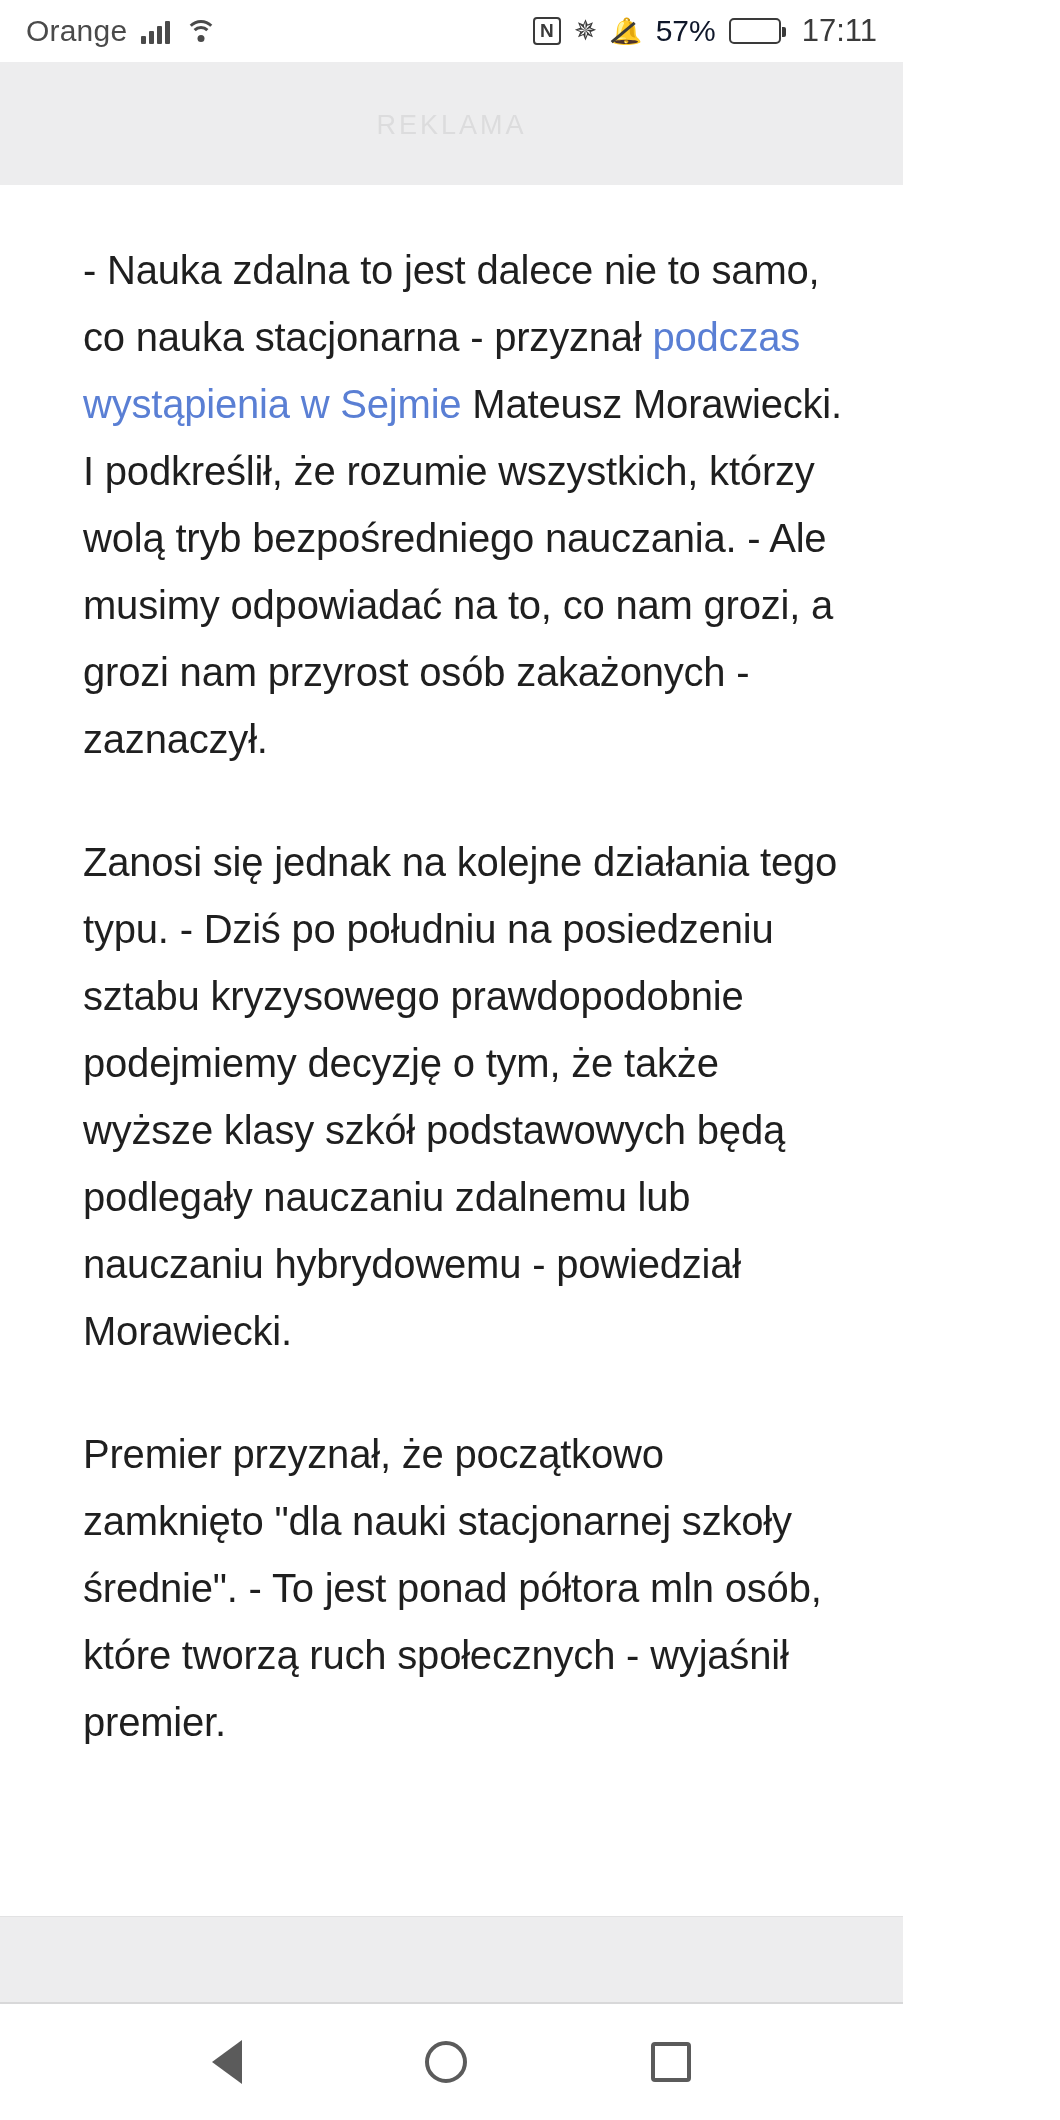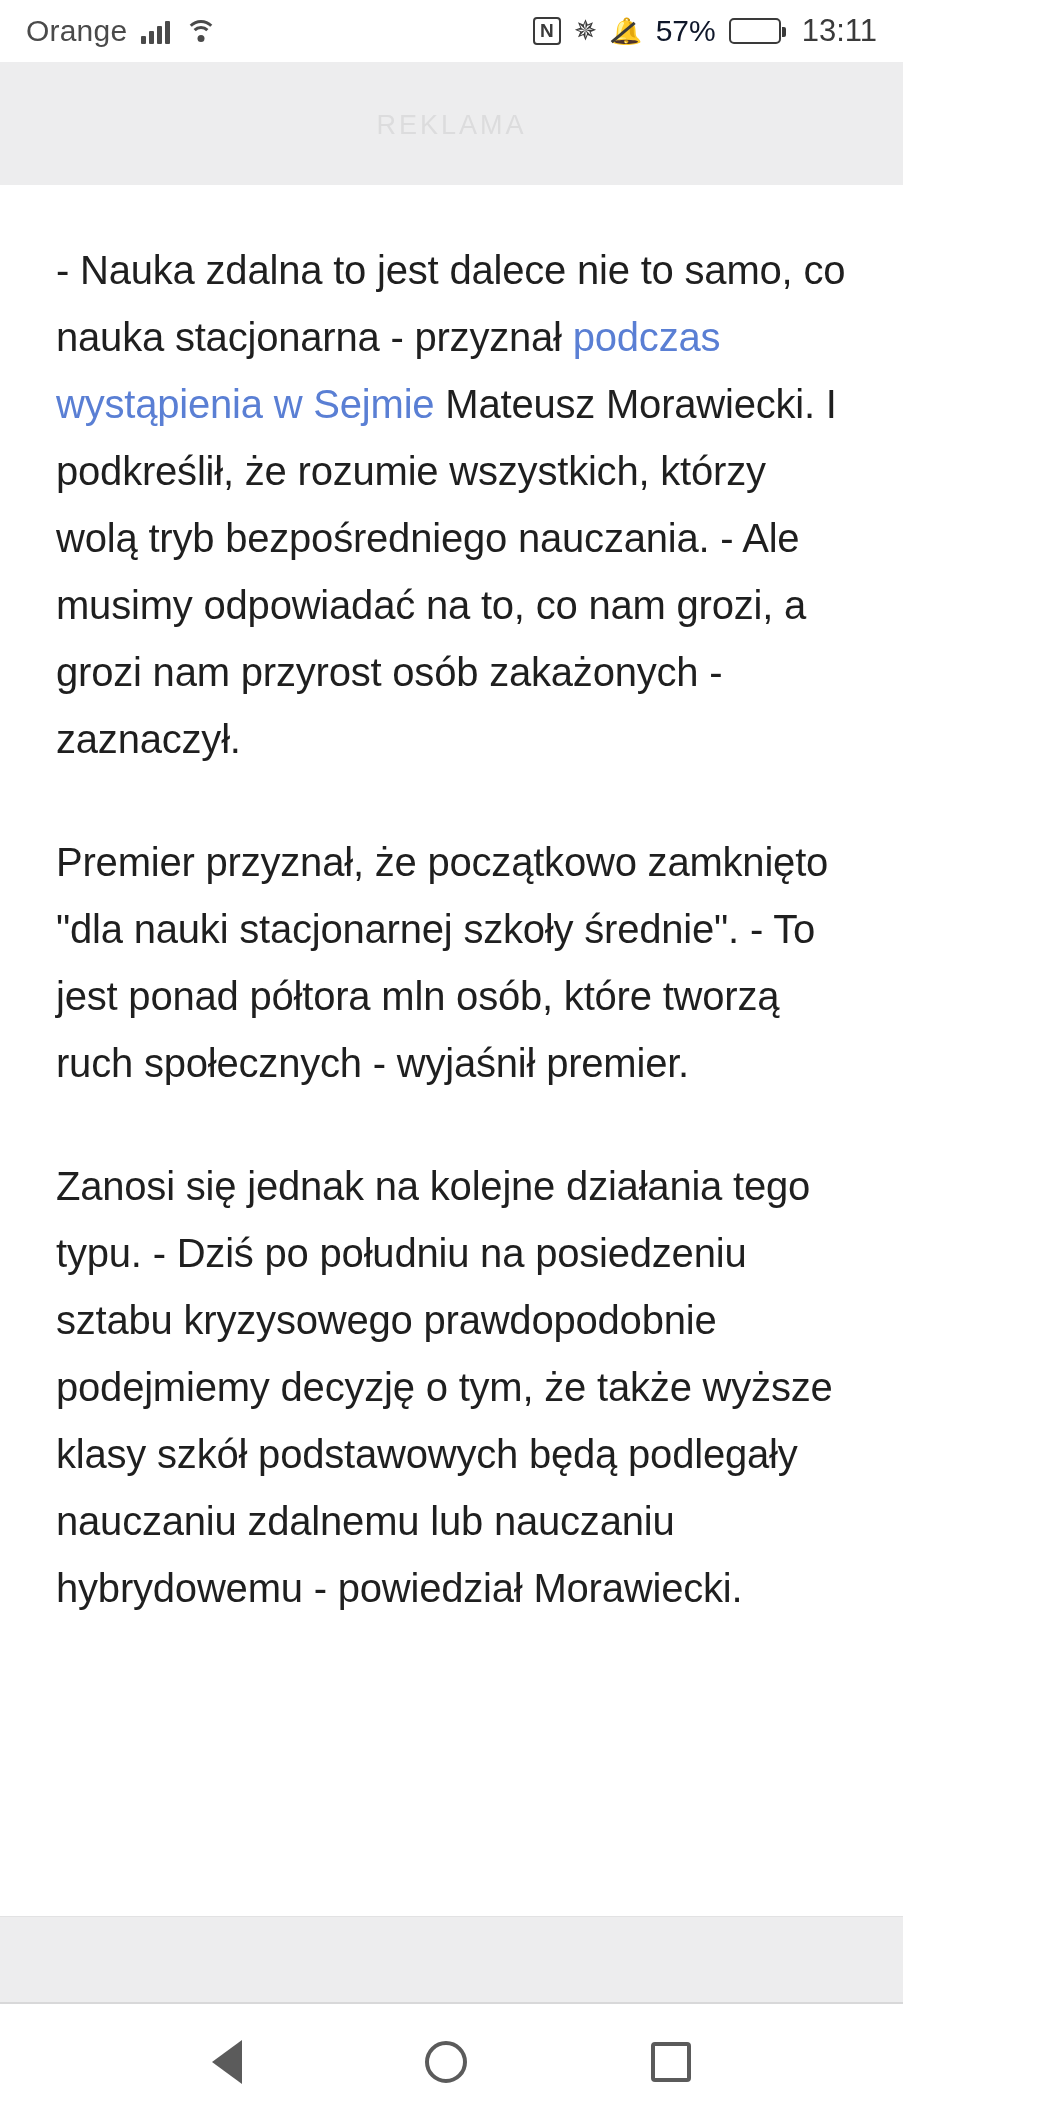--- a/index.html
+++ b/index.html
@@ -148,20 +148,21 @@
     letter-spacing: 3px;
     color: #dcdcdd;
   }
 
   
   .article {
     flex: 1 1 auto;
     background: #ffffff;
     padding: 52px 56px 0 56px;
     overflow: hidden;
+    margin-left: 27px;
   }
   .article p {
     font-size: 40px;
     line-height: 67px;
     color: #1f1f1f;
     margin-bottom: 56px;
     font-weight: 400;
     letter-spacing: -0.2px;
   }
   .article p:last-child { margin-bottom: 0; }
@@ -225,32 +226,32 @@
           <span></span>
         </span>
     </div>
     <div class="status-spacer"></div>
     <div class="status-right">
       <span class="nfc-icon">N</span>
       <span class="bt-icon">✵</span>
       <span class="bell-off-icon">🔔</span>
       <span class="battery-pct">57%</span>
       <span class="battery-icon"><span class="battery-fill"></span></span>
-      <span class="clock">13:11</span>
+      <span class="clock">17:11</span>
     </div>
   </div>
 
   <div class="ad-slot">
     <span class="ad-label">REKLAMA</span>
   </div>
 
   <div class="article" id="article-body">
       <p><span>- Nauka zdalna to jest dalece nie to samo, co nauka stacjonarna - przyznał </span><a>podczas wystąpienia w Sejmie</a><span> Mateusz Morawiecki. I podkreślił, że rozumie wszystkich, którzy wolą tryb bezpośredniego nauczania. - Ale musimy odpowiadać na to, co nam grozi, a grozi nam przyrost osób zakażonych - zaznaczył.</span></p>
+      <p><span>Zanosi się jednak na kolejne działania tego typu. - Dziś po południu na posiedzeniu sztabu kryzysowego prawdopodobnie podejmiemy decyzję o tym, że także wyższe klasy szkół podstawowych będą podlegały nauczaniu zdalnemu lub nauczaniu hybrydowemu - powiedział Morawiecki.</span></p>
       <p><span>Premier przyznał, że początkowo zamknięto "dla nauki stacjonarnej szkoły średnie". - To jest ponad półtora mln osób, które tworzą ruch społecznych - wyjaśnił premier.</span></p>
-      <p><span>Zanosi się jednak na kolejne działania tego typu. - Dziś po południu na posiedzeniu sztabu kryzysowego prawdopodobnie podejmiemy decyzję o tym, że także wyższe klasy szkół podstawowych będą podlegały nauczaniu zdalnemu lub nauczaniu hybrydowemu - powiedział Morawiecki.</span></p>
     </div>
 
   <div class="bottom-gap"></div>
   <div class="nav-divider"></div>
   <div class="nav-bar">
     <span class="nav-back"></span>
     <span class="nav-home"></span>
     <span class="nav-recent"></span>
   </div>
 

